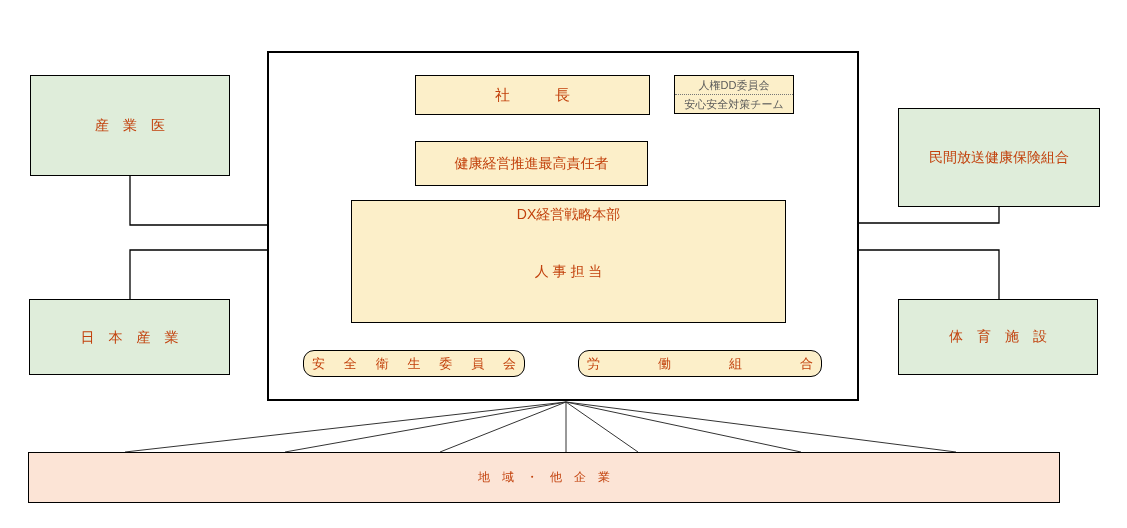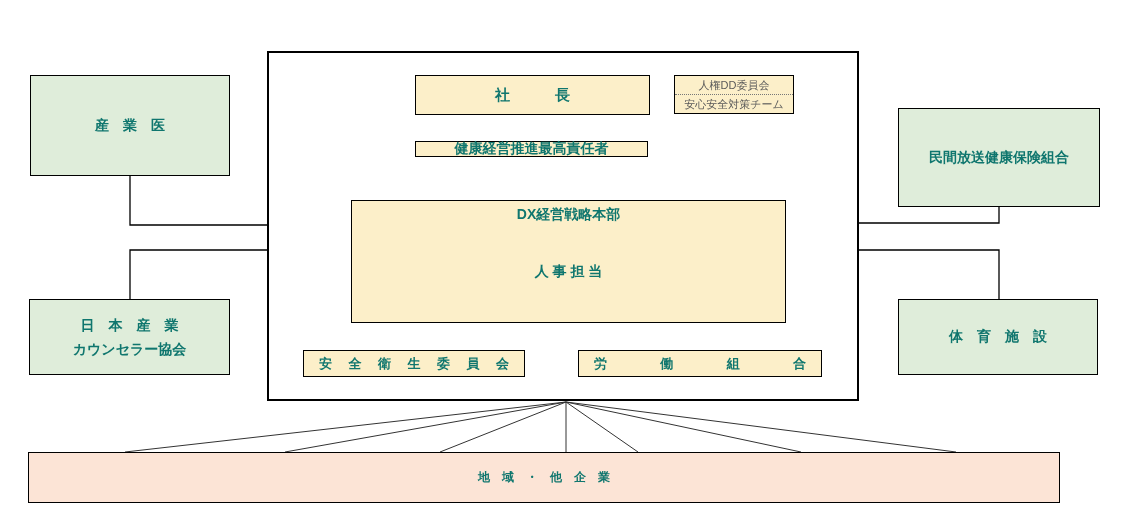--- a/index.html
+++ b/index.html
@@ -21,22 +21,22 @@
     width: 1127px; height: 528px;
     z-index: 1;
   }
   .box {
     position: absolute;
     box-sizing: border-box;
     border: 1px solid var(--border, #000);
     display: flex;
     align-items: center;
     justify-content: center;
-    font-weight: bold;
-    color: #0f766e;
+    font-weight: normal;
+    color: #c2410c;
     z-index: 2;
     white-space: pre;
   }
   .cream { background: var(--box-cream, #FCEFC9); }
   .green { background: var(--box-green, #DFEDDA); text-align: center; }
   .pink  { background: var(--box-pink, #FCE4D6); }
 
   #main-container {
     position: absolute;
     left: 267px; top: 51px;
@@ -59,21 +59,21 @@
   #dd-box .dd-row {
     flex: 1;
     width: 100%;
     display: flex;
     align-items: center;
     justify-content: center;
     box-sizing: border-box;
   }
   #dd-box .dd-row:first-child { border-bottom: 1px dotted #777; }
 
-  #health-officer-box { left: 415px; top: 141px; width: 233px; height: 16px; font-size: 14px; }
+  #health-officer-box { left: 415px; top: 141px; width: 233px; height: 45px; font-size: 14px; }
 
   #dx-box {
     left: 307px; top: 200px; width: 435px; height: 123px;
     font-size: 14px;
     display: block;
     margin-left: 44px;
   }
   #dx-box .dx-title {
     position: absolute;
     top: 5px; left: 0; width: 100%;
@@ -83,21 +83,22 @@
     position: absolute;
     top: 62px; left: 0; width: 100%;
     text-align: center;
   }
 
   .justify-box {
     display: block;
     text-align: justify;
     text-align-last: justify;
     font-size: 13px;
-    padding: 0 15px;
+    padding: 0 8px;
+    border-radius: 11px;
   }
   #safety-committee-box { left: 303px; top: 350px; width: 222px; height: 27px; line-height: 25px; }
   #labor-union-box      { left: 578px; top: 350px; width: 244px; height: 27px; line-height: 25px; }
 
   #physician-box  { left: 30px;  top: 75px;  width: 200px; height: 101px; font-size: 14px; }
   #counselor-box  { left: 29px;  top: 299px; width: 201px; height: 76px;  font-size: 14px; flex-direction: column; line-height: 24px; }
   #insurance-box  { left: 898px; top: 76px;  width: 202px; height: 99px;  font-size: 14px; margin-top: 32px; }
   #sports-box     { left: 898px; top: 299px; width: 200px; height: 76px;  font-size: 14px; }
 
   #community-box  { left: 28px;  top: 452px; width: 1032px; height: 51px; font-size: 12px; }
@@ -149,21 +150,20 @@
   </div>
 
   <div class="box cream justify-box" id="safety-committee-box">安 全 衛 生 委 員 会</div>
 
   <div class="box cream justify-box" id="labor-union-box">労 働 組 合</div>
 
   <div class="box green" id="physician-box">産　業　医</div>
 
   <div class="box green" id="counselor-box">
     <div>日　本　産　業</div>
-    <div>カウンセラー協会</div>
   </div>
 
   <div class="box green" id="insurance-box">民間放送健康保険組合</div>
 
   <div class="box green" id="sports-box">体　育　施　設</div>
 
   <div class="box pink" id="community-box">地　域　・　他　企　業</div>
 
 </div>
 

